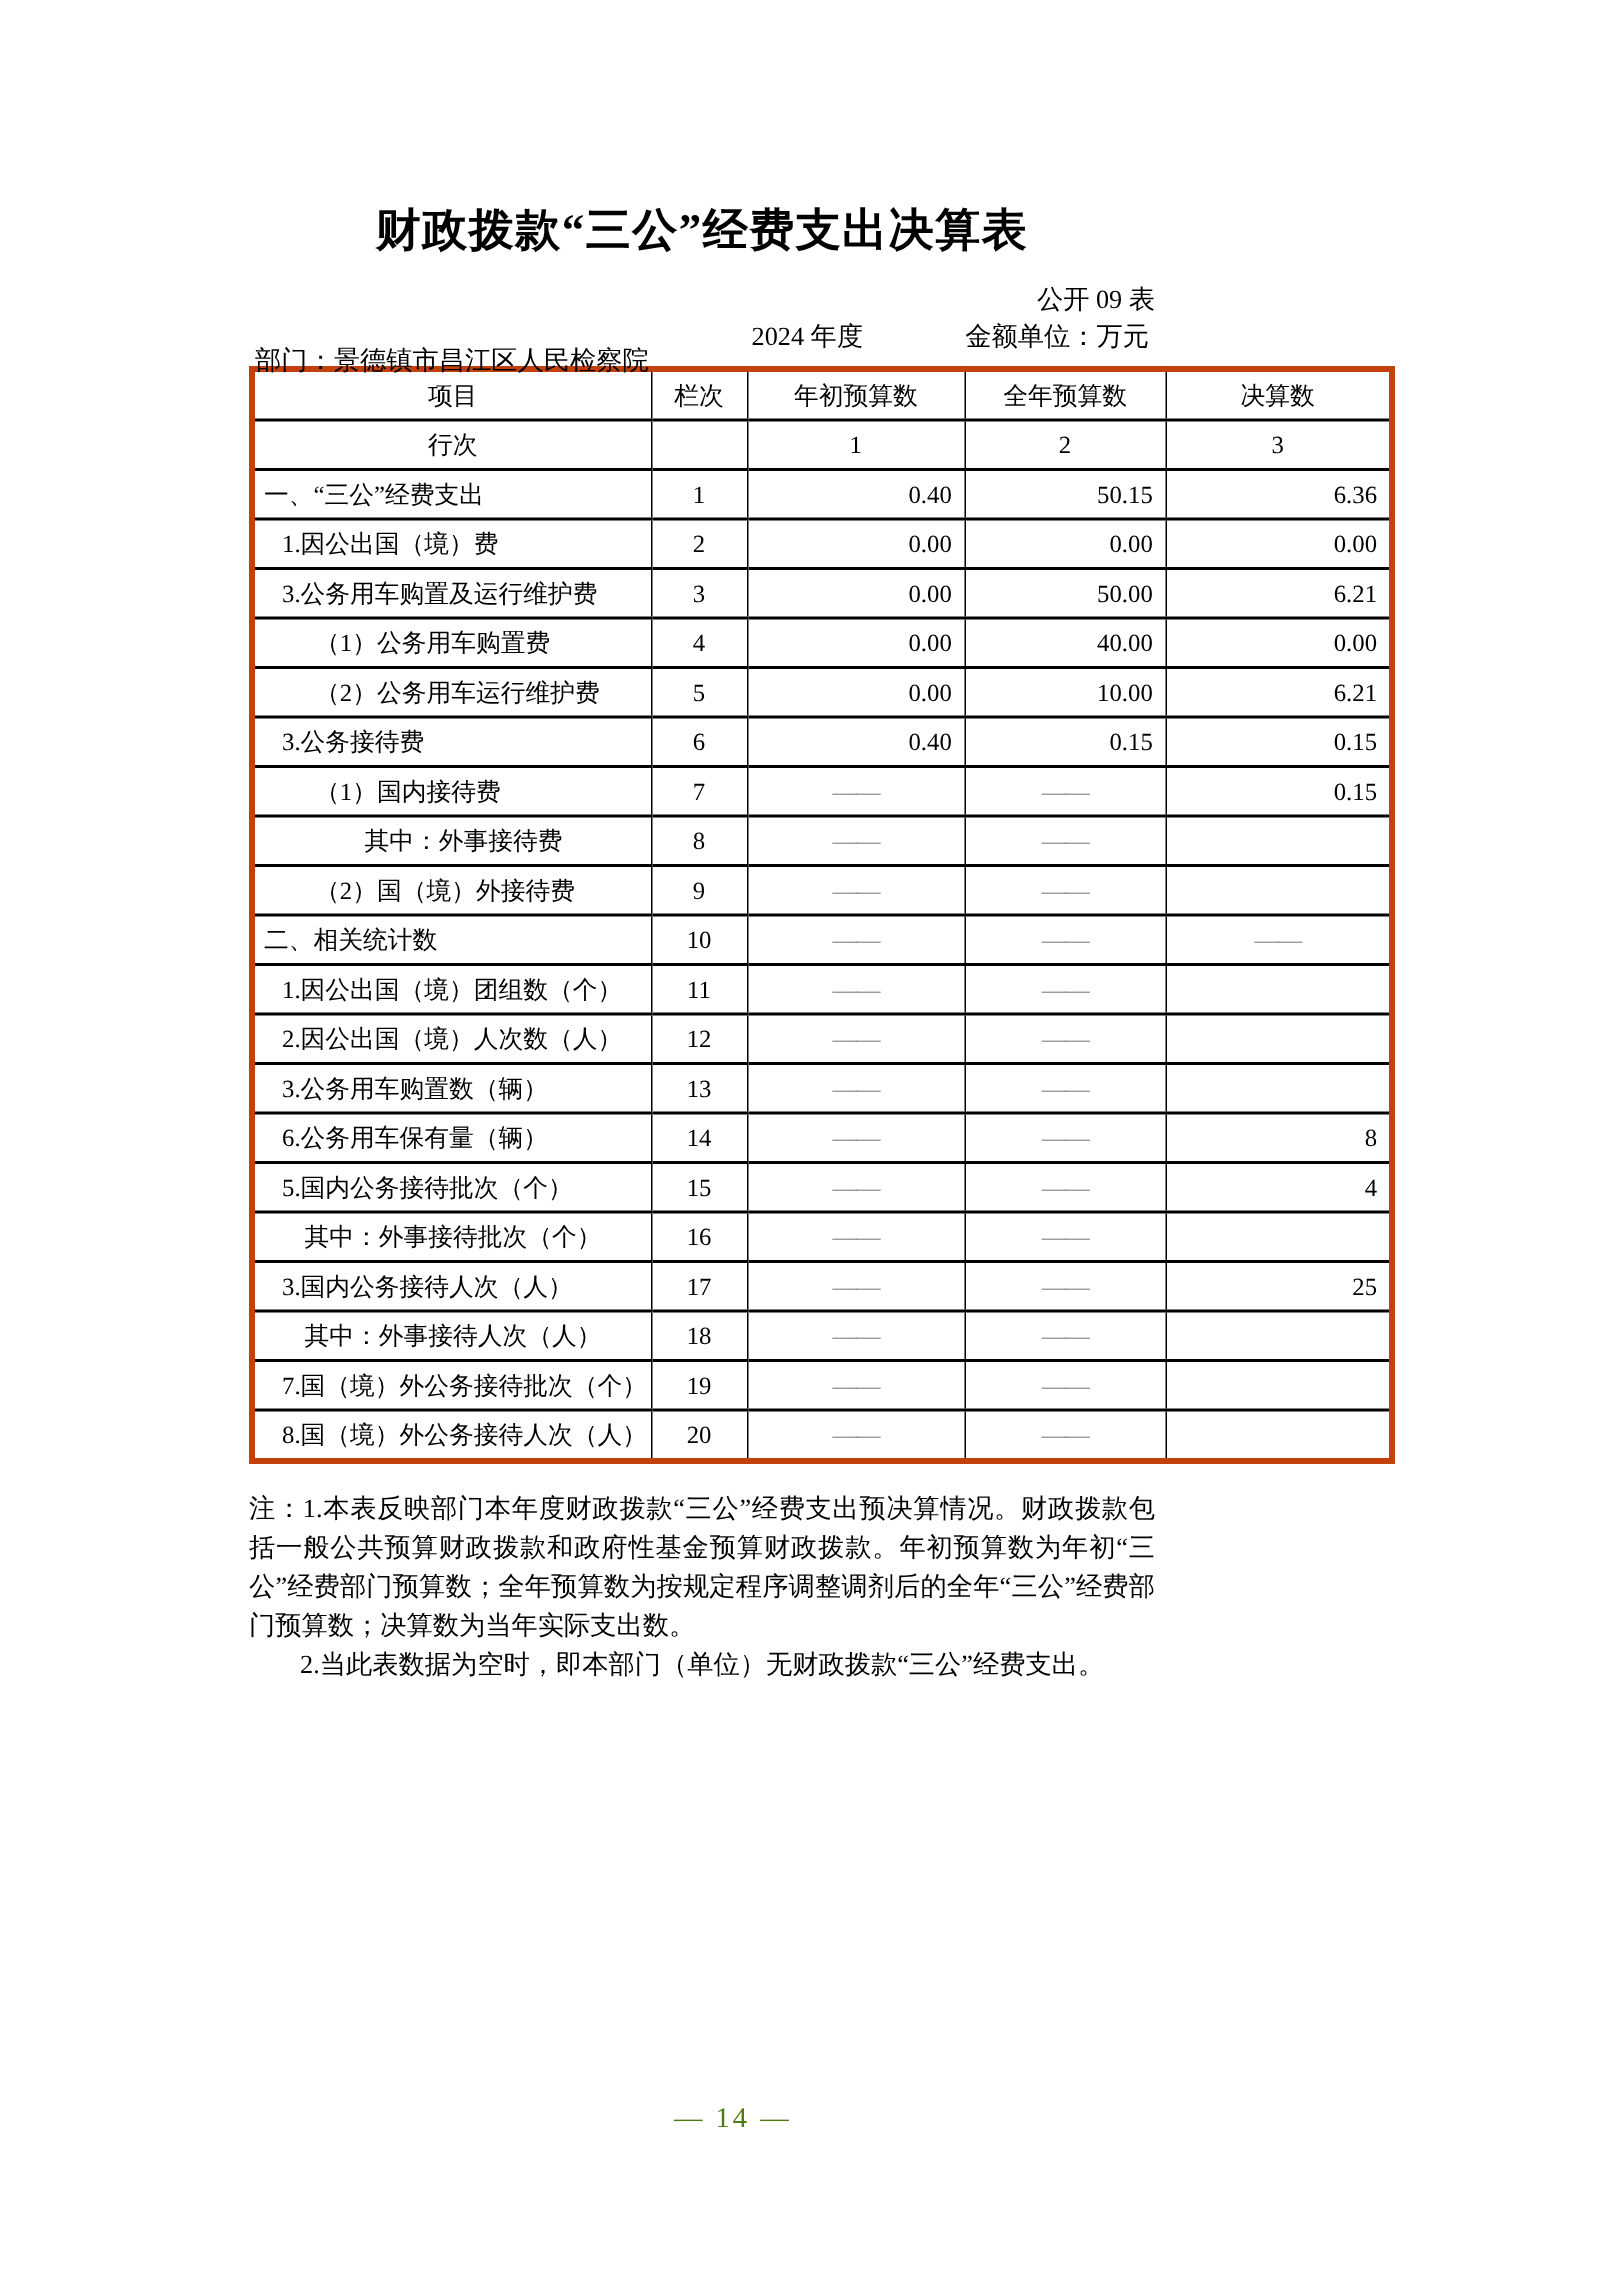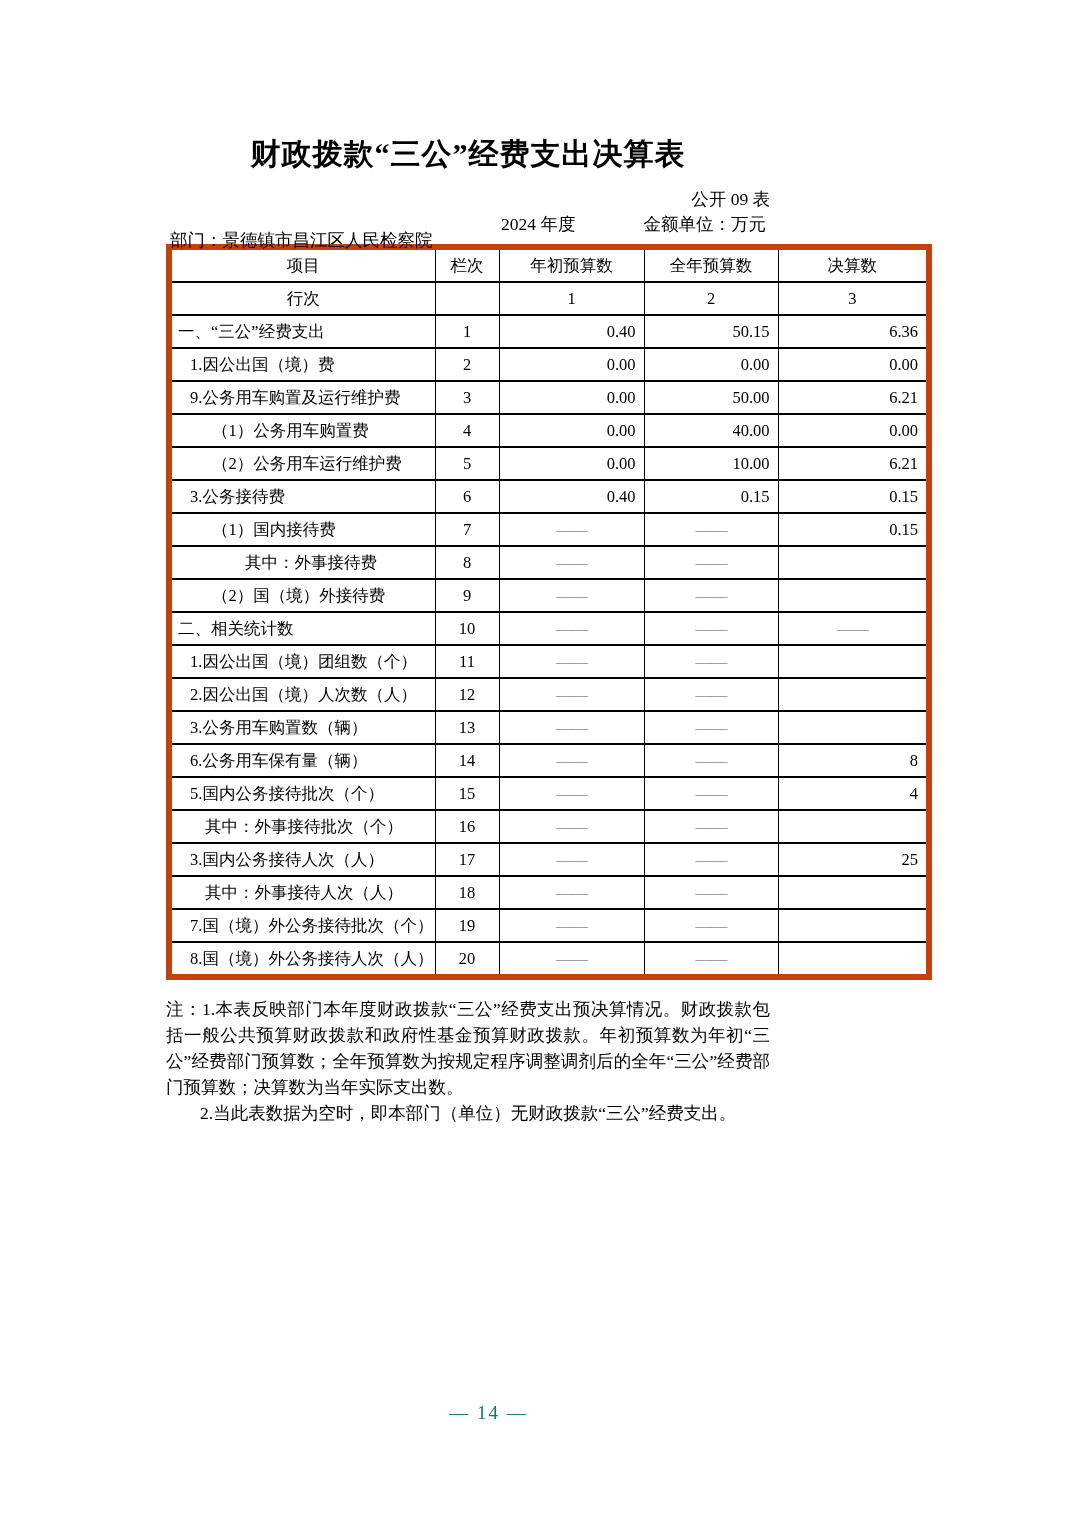--- a/index.html
+++ b/index.html
@@ -13,21 +13,21 @@
     margin:0;padding-top:136px;text-align:center;
     font-size:30px;line-height:36px;font-weight:bold;letter-spacing:1px;
   }
   .form-code{margin-top:16px;text-align:right;font-size:17.5px;line-height:22px;}
   .meta-row{position:relative;height:28px;font-size:17.5px;line-height:28px;}
   .meta-dept{position:absolute;left:4px;top:16px;}
   .meta-year{position:absolute;left:335px;top:0;}
   .meta-unit{position:absolute;right:4px;top:0;}
   table.report{
     border-collapse:collapse;table-layout:fixed;width:760px;
-    margin-top:6px;border:6px solid #c2410c;
+    margin-top:6px;border:4px solid #c2410c;
   }
   .report th,.report td{
     border:2px solid #000;border-left-width:1.5px;border-right-width:1.5px;
     height:31px;font-size:16.5px;font-weight:normal;padding:0 2px;
     overflow:hidden;white-space:nowrap;
   }
   .report th{text-align:center;}
   .c-label{text-align:left;}
   .c-line{text-align:center;}
   .c-num{text-align:right;padding-right:8px !important;}
@@ -36,21 +36,21 @@
   .ind-a{padding-left:6px !important;margin-left:41px;}
   .ind-b{padding-left:18px !important;margin-top:13px;}
   .ind-c{padding-left:40px !important;}
   .ind-d{padding-left:33px !important;}
   .ind-e{padding-left:73px !important;}
   .notes{margin-top:16px;font-size:17.5px;line-height:26px;}
   .note-1{text-align:justify;}
   .note-2{margin-top:26px;text-indent:34px;}
   .page-footer{
     position:absolute;left:0;top:1402px;width:977px;
-    text-align:center;font-size:19px;color:#0f766e;letter-spacing:2px;
+    text-align:center;font-size:19px;color:#4d7c0f;letter-spacing:2px;
   }
 </style>
 </head>
 <body>
 
 <div class="content">
 
   <h1 class="doc-title">财政拨款“三公”经费支出决算表</h1>
 
   <div class="form-code">公开 09 表</div>
@@ -94,21 +94,21 @@
           <td class="c-num">6.36</td>
         </tr>
         <tr>
           <td class="c-label ind-b">1.因公出国（境）费</td>
           <td class="c-line">2</td>
           <td class="c-num">0.00</td>
           <td class="c-num">0.00</td>
           <td class="c-num">0.00</td>
         </tr>
         <tr>
-          <td class="c-label ind-b">9.公务用车购置及运行维护费</td>
+          <td class="c-label ind-b">3.公务用车购置及运行维护费</td>
           <td class="c-line">3</td>
           <td class="c-num">0.00</td>
           <td class="c-num">50.00</td>
           <td class="c-num">6.21</td>
         </tr>
         <tr>
           <td class="c-label ind-c">（1）公务用车购置费</td>
           <td class="c-line">4</td>
           <td class="c-num">0.00</td>
           <td class="c-num">40.00</td>

